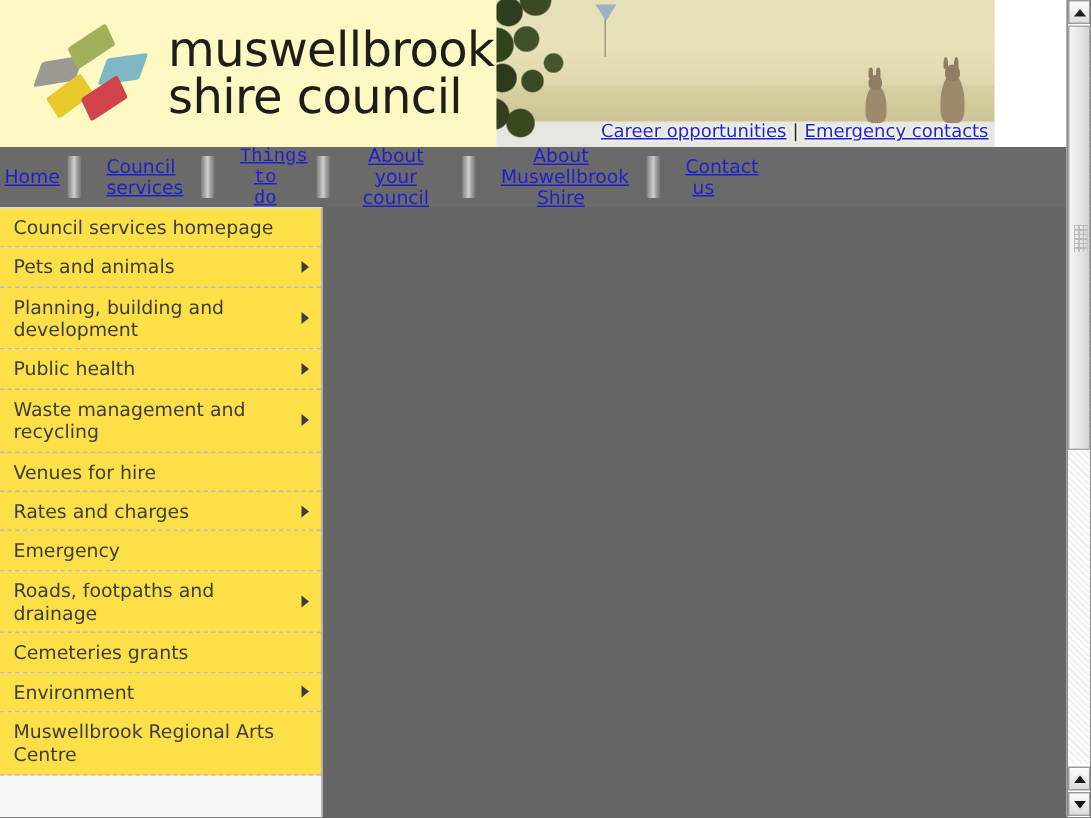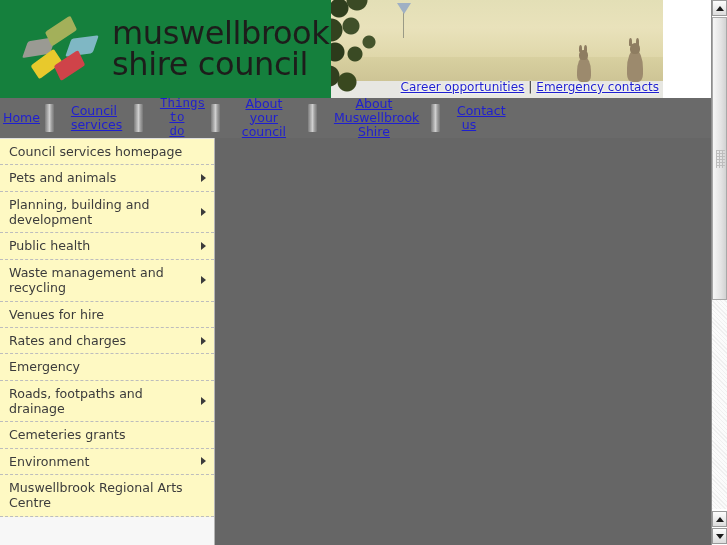--- a/index.html
+++ b/index.html
@@ -20,21 +20,21 @@
   
   .header {
     position: absolute; left: 0; top: 0;
     width: 711px; height: 98px;
     background: #ffffff;
     overflow: hidden;
   }
   .logo-block {
     position: absolute; left: 0; top: 0;
     width: 331px; height: 98px;
-    background: #15803d;
+    background: #fef9c3;
     display: flex; align-items: center;
   }
   .logo-mark {
     position: relative;
     width: 72px; height: 70px;
     margin-left: 26px; margin-top: -2px;
     flex: 0 0 auto;
   }
   .pet {
     position: absolute;
@@ -266,21 +266,21 @@
   }
   .side-item {
     position: relative;
     min-height: 25px;
     padding: 5px 22px 5px 9px;
     font-size: 12.6px;
     color: #3c3c3c;
     line-height: 1.22;
     border-bottom: 1px dashed #bdbdbd;
     cursor: pointer;
-    background: #fef9c3;
+    background: #fde047;
   }
   .side-item:first-child { border-top: 1px solid #dedede; }
   .side-arrow {
     position: absolute; right: 8px; top: 50%;
     margin-top: -4px;
     width: 0; height: 0;
     border-top: 4px solid transparent;
     border-bottom: 4px solid transparent;
     border-left: 5px solid #3c3c3c;
   }

